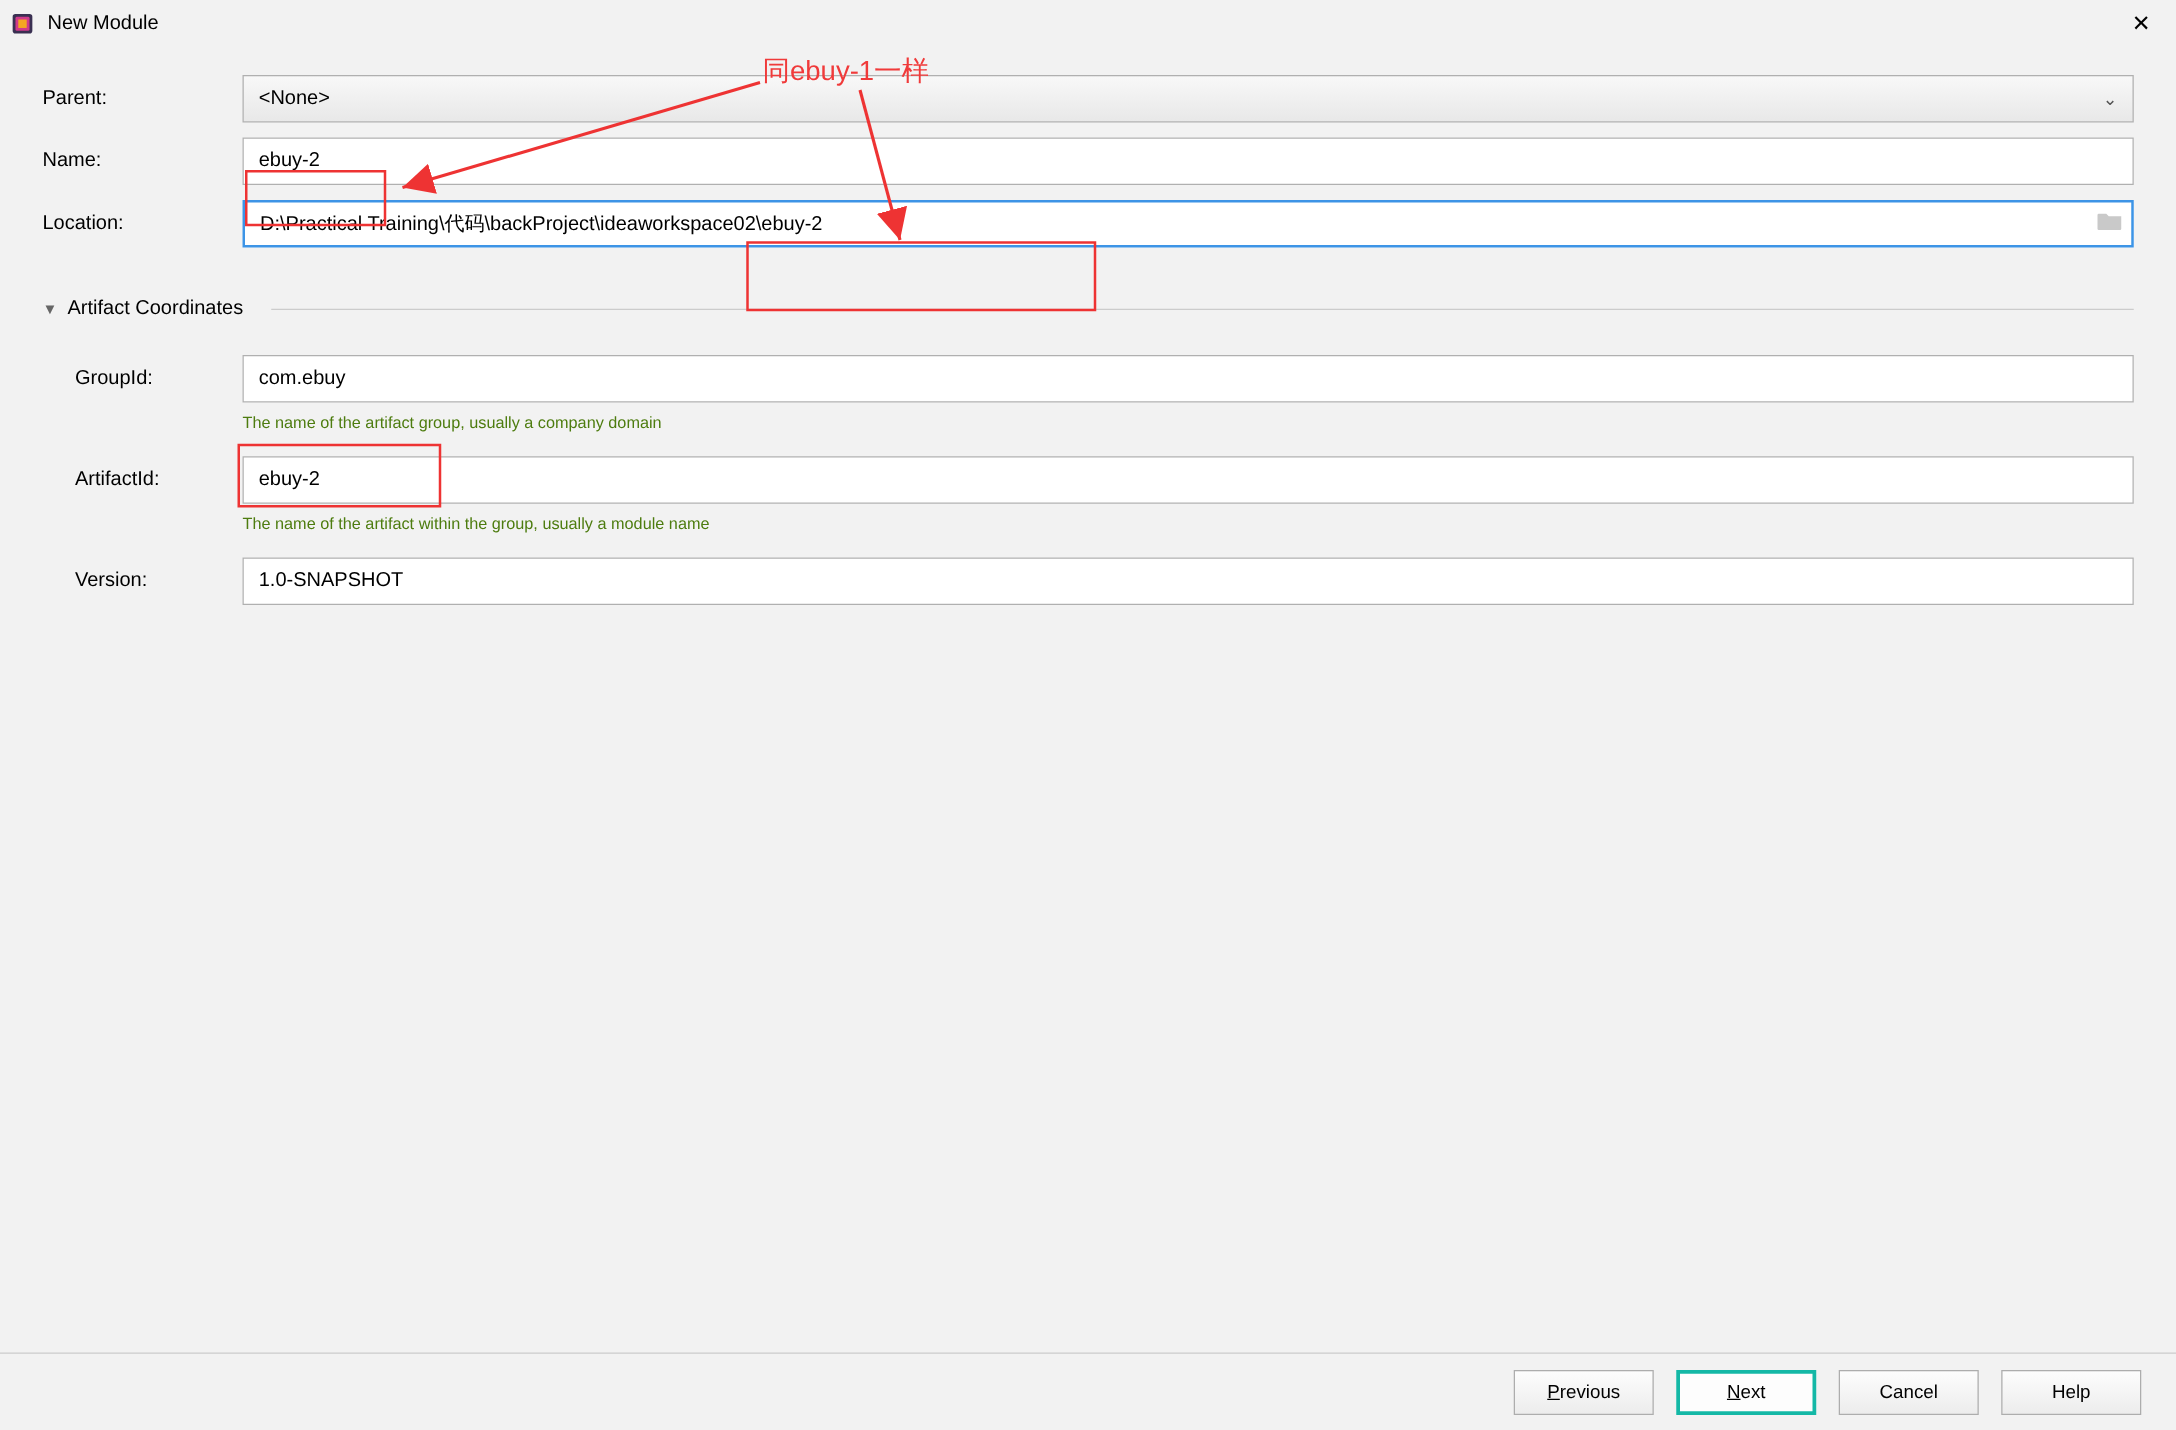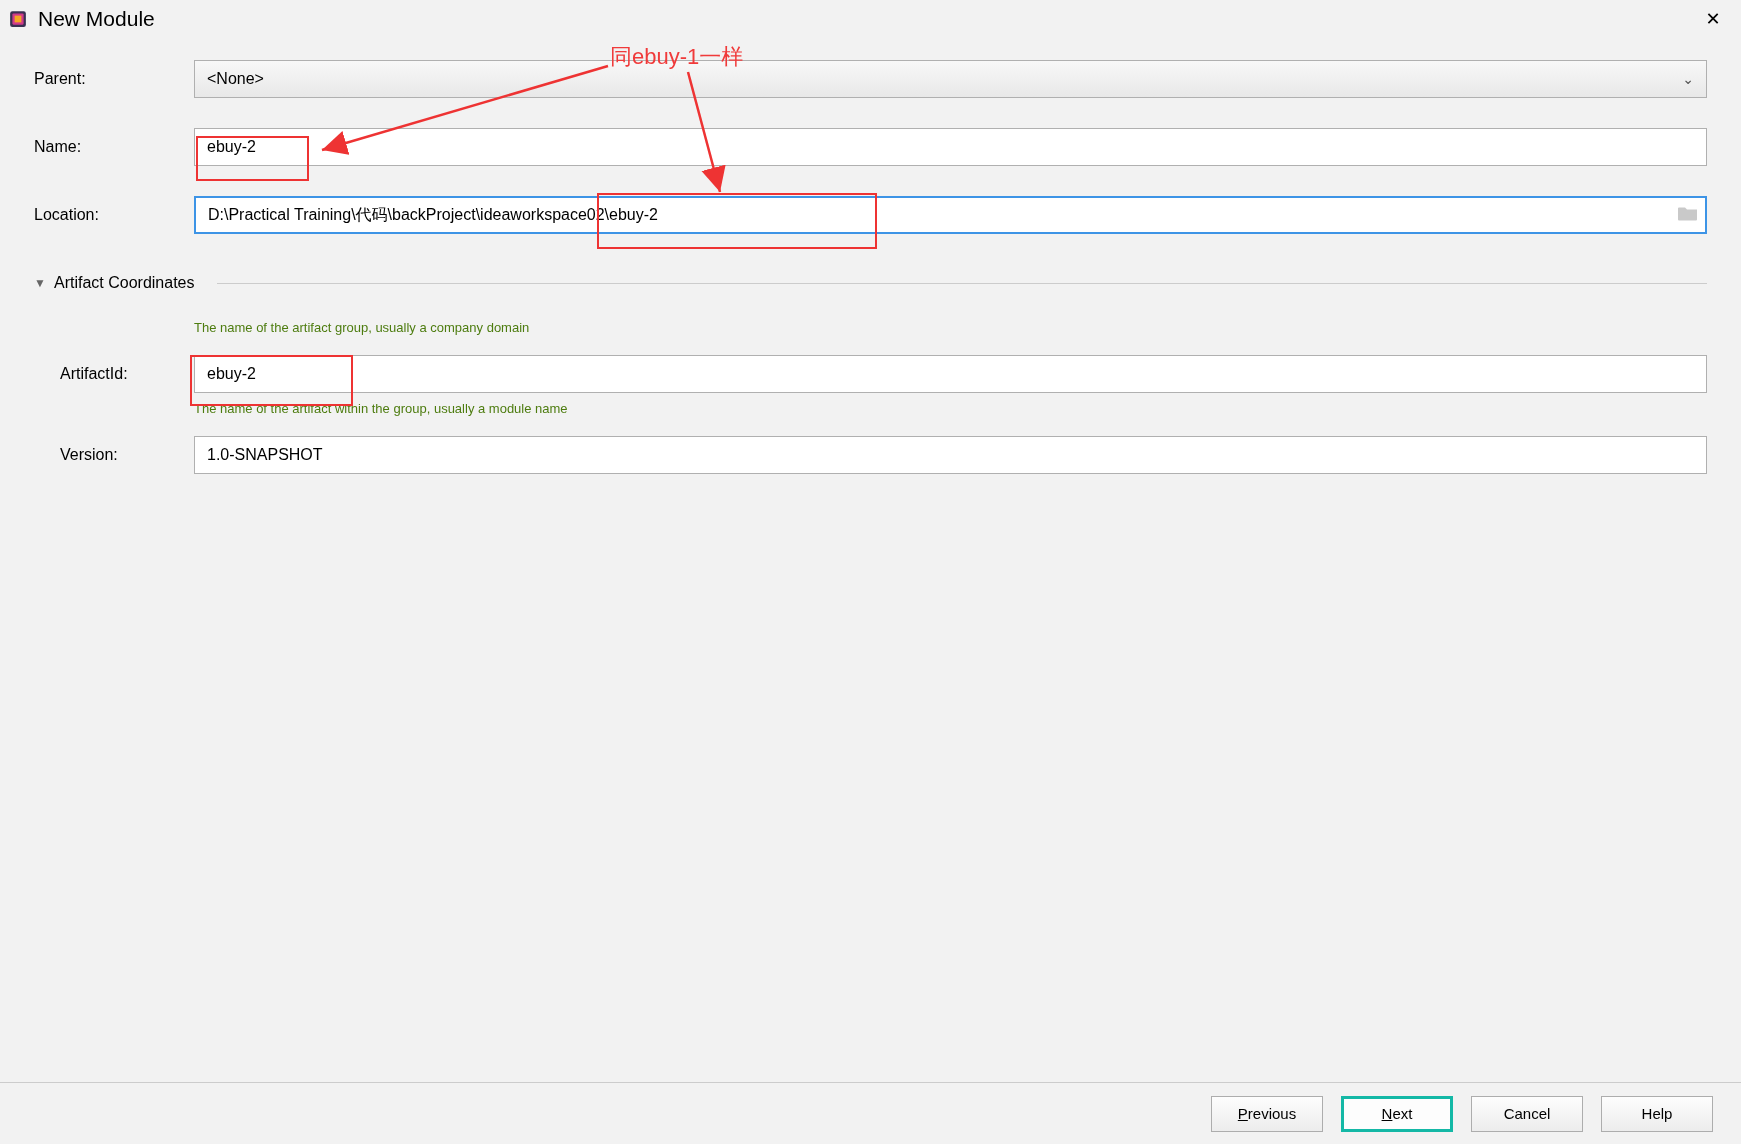--- a/index.html
+++ b/index.html
@@ -19,36 +19,36 @@
     align-items: center;
     padding: 0 8px;
     background: #f2f2f2;
   }
   .titlebar .app-icon {
     width: 20px; height: 20px;
     margin-right: 10px;
     display: flex; align-items: center; justify-content: center;
   }
   .titlebar .app-icon svg { width: 18px; height: 18px; }
-  .titlebar .title { font-size: 21px; text-align: right; }
+  .titlebar .title { font-size: 16px; text-align: right; }
   .titlebar .spacer { flex: 1; }
   .titlebar .close {
     width: 40px; height: 30px;
     display: flex; align-items: center; justify-content: center;
     font-size: 18px;
     cursor: pointer;
   }
   .content {
     padding: 22px 34px 10px 34px;
     position: relative;
   }
   .row {
     display: flex;
     align-items: center;
-    margin-bottom: 30px;
+    margin-bottom: 12px;
   }
   .row .label {
     width: 160px;
     font-size: 16px;
   }
   .row.indent .label { padding-left: 26px; width: 160px; }
   .field-wrap { flex: 1; position: relative; }
   .text-input, .dropdown {
     width: 100%;
     height: 38px;
@@ -173,20 +173,26 @@
       </span>
     </div>
   </div>
 
   <div class="section-hdr">
     <span class="tri">▼</span>
     <span class="lbl">Artifact Coordinates</span>
     <span class="line"></span>
   </div>
 
+  <div class="row indent row-art">
+    <div class="label">GroupId:</div>
+    <div class="field-wrap">
+      <input class="text-input" value="com.ebuy" style="">
+    </div>
+  </div>
   <div class="hint">The name of the artifact group, usually a company domain</div>
 
   <div class="row indent row-art">
     <div class="label">ArtifactId:</div>
     <div class="field-wrap">
       <input class="text-input" value="ebuy-2" style="">
     </div>
   </div>
   <div class="hint">The name of the artifact within the group, usually a module name</div>
 

